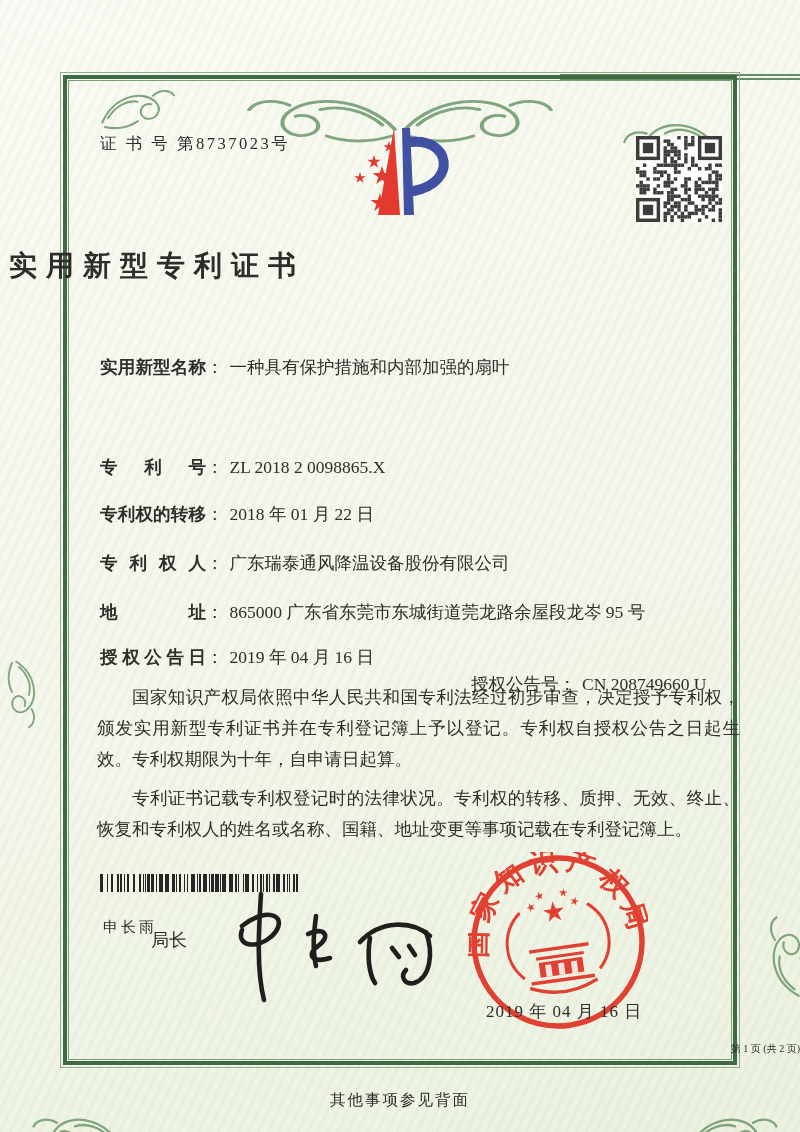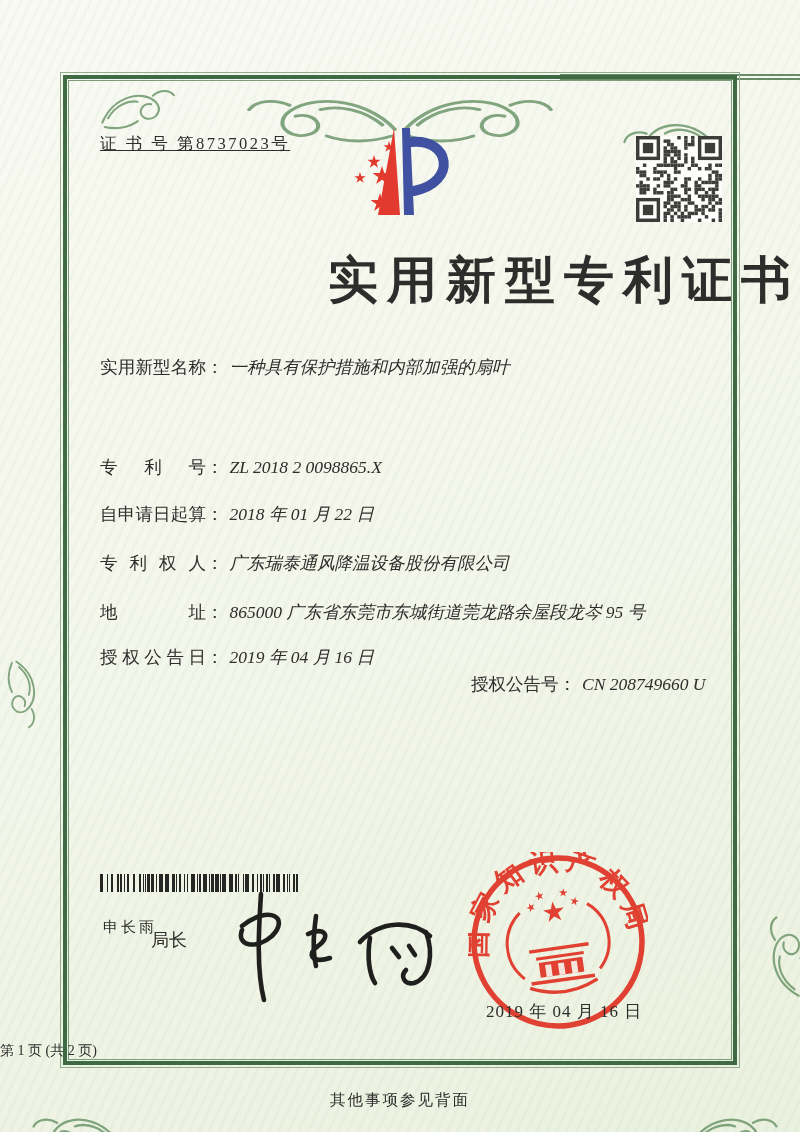--- a/index.html
+++ b/index.html
@@ -8,43 +8,43 @@
         font-family:"Liberation Serif","DejaVu Serif",serif;color:#2d2d2b;}
   .page::before{content:"";position:absolute;inset:0;
         background:repeating-linear-gradient(115deg,rgba(124,164,118,.05) 0 3px,transparent 3px 9px);
         pointer-events:none;}
   
   .frame{position:absolute;left:60px;top:72px;width:678px;height:994px;border:1px solid #93ae8f;}
   .frame .f2{position:absolute;inset:2px;border:4px solid #3e6b44;}
   .frame .f3{position:absolute;inset:1px;border:1px solid #7d9c79;}
   .orn{position:absolute;pointer-events:none;opacity:.85;}
   
-  .certno{position:absolute;left:100px;top:133px;font-size:16.5px;letter-spacing:2.5px;text-decoration:underline;}
+  .certno{position:absolute;left:100px;top:133px;font-size:16.5px;letter-spacing:2.5px;}
   .logo{position:absolute;left:338px;top:120px;}
   .qr{position:absolute;left:636px;top:136px;}
   .barcode{position:absolute;left:100px;top:874px;}
-  .title{position:absolute;left:0;top:247px;width:800px;text-align:right;
-         font-size:50px;font-weight:700;letter-spacing:9px;text-indent:9px;}
+  .title{position:absolute;left:0;top:247px;width:800px;text-align:left;
+         font-size:28px;font-weight:700;letter-spacing:9px;text-indent:9px;}
   
   .row{position:absolute;left:100px;width:640px;font-size:17.5px;white-space:nowrap;}
-  .lbl{display:inline-block;width:106px;text-align:justify;text-align-last:justify;vertical-align:top;}
+  .lbl{display:inline-block;width:106px;text-align:justify;text-align-last:justify;vertical-align:top;font-weight:bold;}
   .lbl2{display:inline-block;vertical-align:top;}
-  .val{padding-left:6px;font-style:italic;}
+  .val{padding-left:6px;}
   .col2{position:absolute;left:371px;top:0;margin-top:27px;}
   
   .paras{position:absolute;left:97px;top:682px;width:643px;font-size:17.5px;line-height:31px;
          text-align:justify;}
   .paras p{margin:0 0 8px 0;text-indent:2em;}
   
   .signer-title{position:absolute;left:103px;top:928px;font-size:18px;margin-left:48px;}
   .signer-name{position:absolute;left:103px;top:918px;font-size:15px;letter-spacing:3px;}
   .signature{position:absolute;left:212px;top:886px;}
   .seal{position:absolute;left:468px;top:852px;}
   .seal-date{position:absolute;left:486px;top:1000px;font-size:17px;letter-spacing:1px;}
-  .page-info{position:absolute;left:0;top:1042px;width:800px;text-align:left;font-size:14px;}
+  .page-info{position:absolute;left:0;top:1042px;width:800px;text-align:right;font-size:10px;}
   .back-note{position:absolute;left:0;top:1090px;width:800px;text-align:center;font-size:15.5px;letter-spacing:2px;}
 </style>
 </head>
 <body>
 
 <div class="page">
 
   <svg class="orn" width="800" height="1132" viewBox="0 0 800 1132">
     <defs>
       <g id="scroll" fill="none" stroke="#6d976b" stroke-width="2.6" stroke-linecap="round">
@@ -307,33 +307,37 @@
 
   <div class="title">实用新型专利证书</div>
 
   <div class="row" style="top:355px">
     <span class="lbl">实用新型名称</span><span>：</span><span class="val">一种具有保护措施和内部加强的扇叶</span>
   </div>
   <div class="row" style="top:455px">
     <span class="lbl">专利号</span><span>：</span><span class="val">ZL 2018 2 0098865.X</span>
   </div>
   <div class="row" style="top:502px">
-    <span class="lbl">自申请日起算</span><span>：</span><span class="val">2018 年 01 月 22 日</span>
+    <span class="lbl">专利权的转移</span><span>：</span><span class="val">2018 年 01 月 22 日</span>
   </div>
   <div class="row" style="top:551px">
     <span class="lbl">专利权人</span><span>：</span><span class="val">广东瑞泰通风降温设备股份有限公司</span>
   </div>
   <div class="row" style="top:600px">
     <span class="lbl">地址</span><span>：</span><span class="val">865000 广东省东莞市东城街道莞龙路余屋段龙岑 95 号</span>
   </div>
   <div class="row" style="top:645px">
     <span class="lbl">授权公告日</span><span>：</span><span class="val">2019 年 04 月 16 日</span>
     <span class="col2"><span class="lbl2">授权公告号</span><span>：</span><span class="val">CN 208749660 U</span></span>
   </div>
 
+  <div class="paras">
+    <p>国家知识产权局依照中华人民共和国专利法经过初步审查，决定授予专利权，颁发实用新型专利证书并在专利登记簿上予以登记。专利权自授权公告之日起生效。专利权期限为十年，自申请日起算。</p>
+    <p>专利证书记载专利权登记时的法律状况。专利权的转移、质押、无效、终止、恢复和专利权人的姓名或名称、国籍、地址变更等事项记载在专利登记簿上。</p>
+  </div>
 
   <svg class="barcode" id="barcode" width="200" height="20" viewBox="0 0 200 20">
       <rect x="0" y="0" width="3" height="18" fill="#262624"></rect>
       <rect x="7" y="0" width="1" height="18" fill="#262624"></rect>
       <rect x="11" y="0" width="2" height="18" fill="#262624"></rect>
       <rect x="17" y="0" width="2" height="18" fill="#262624"></rect>
       <rect x="20" y="0" width="2" height="18" fill="#262624"></rect>
       <rect x="24" y="0" width="1" height="18" fill="#262624"></rect>
       <rect x="27" y="0" width="2" height="18" fill="#262624"></rect>
       <rect x="33" y="0" width="2" height="18" fill="#262624"></rect>

